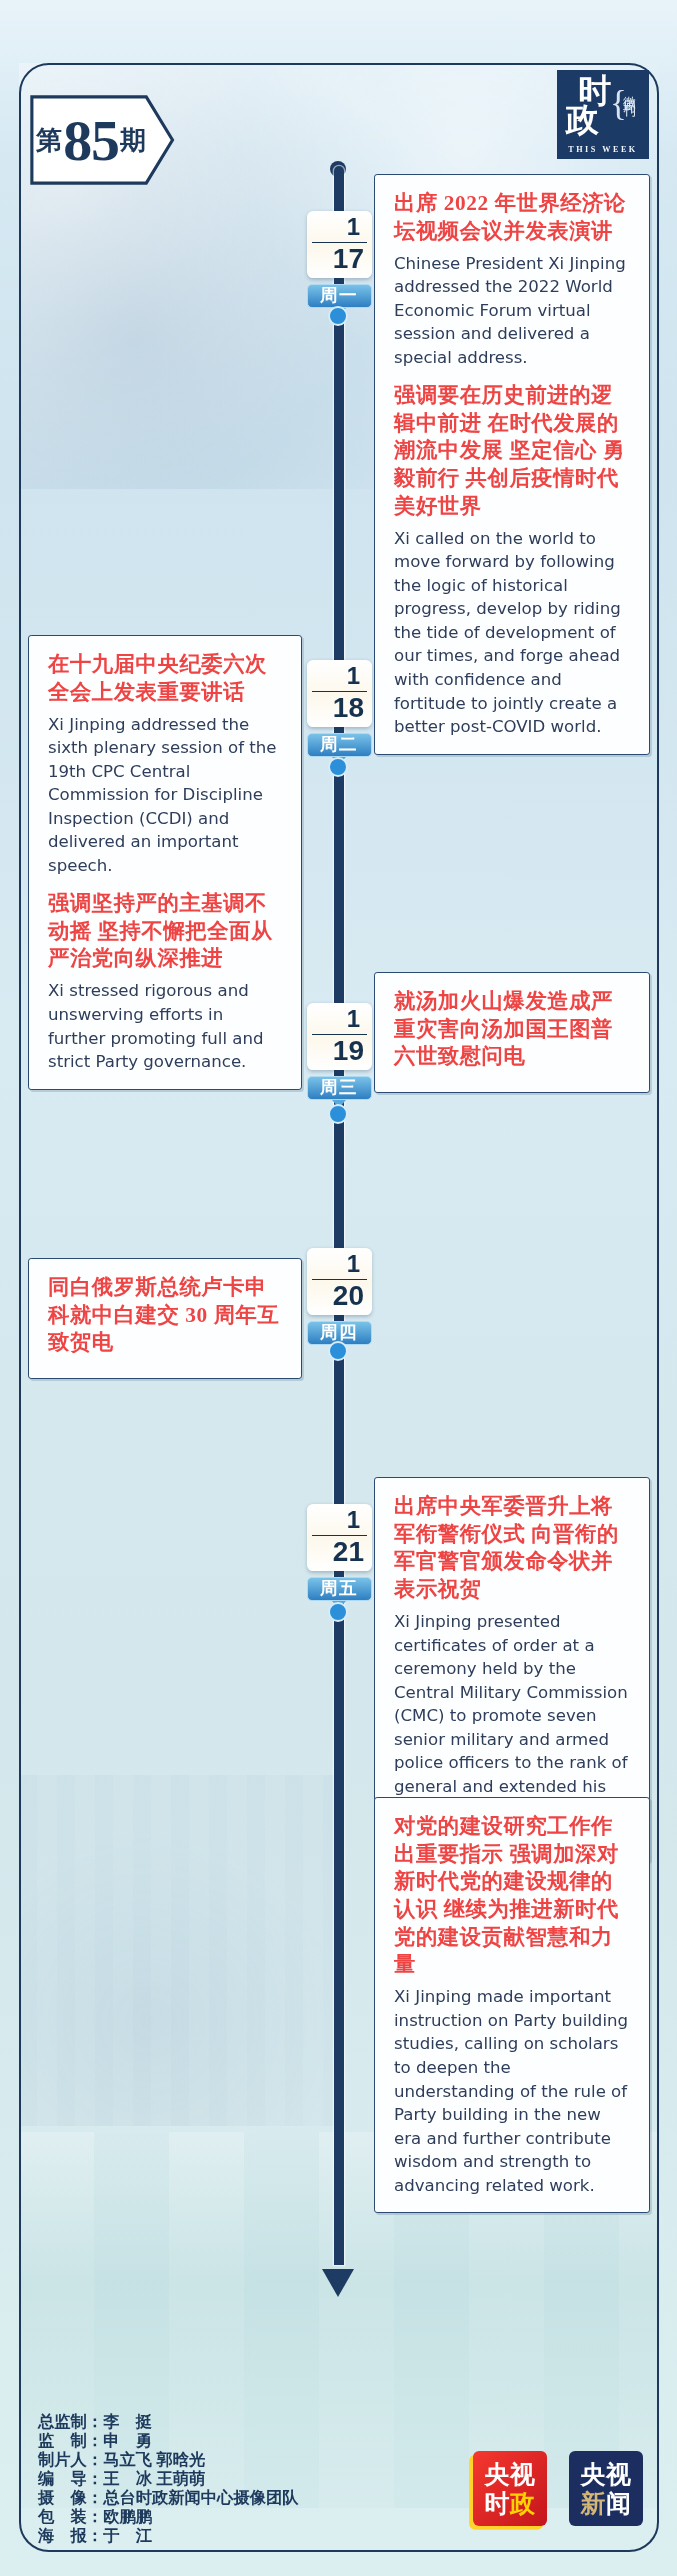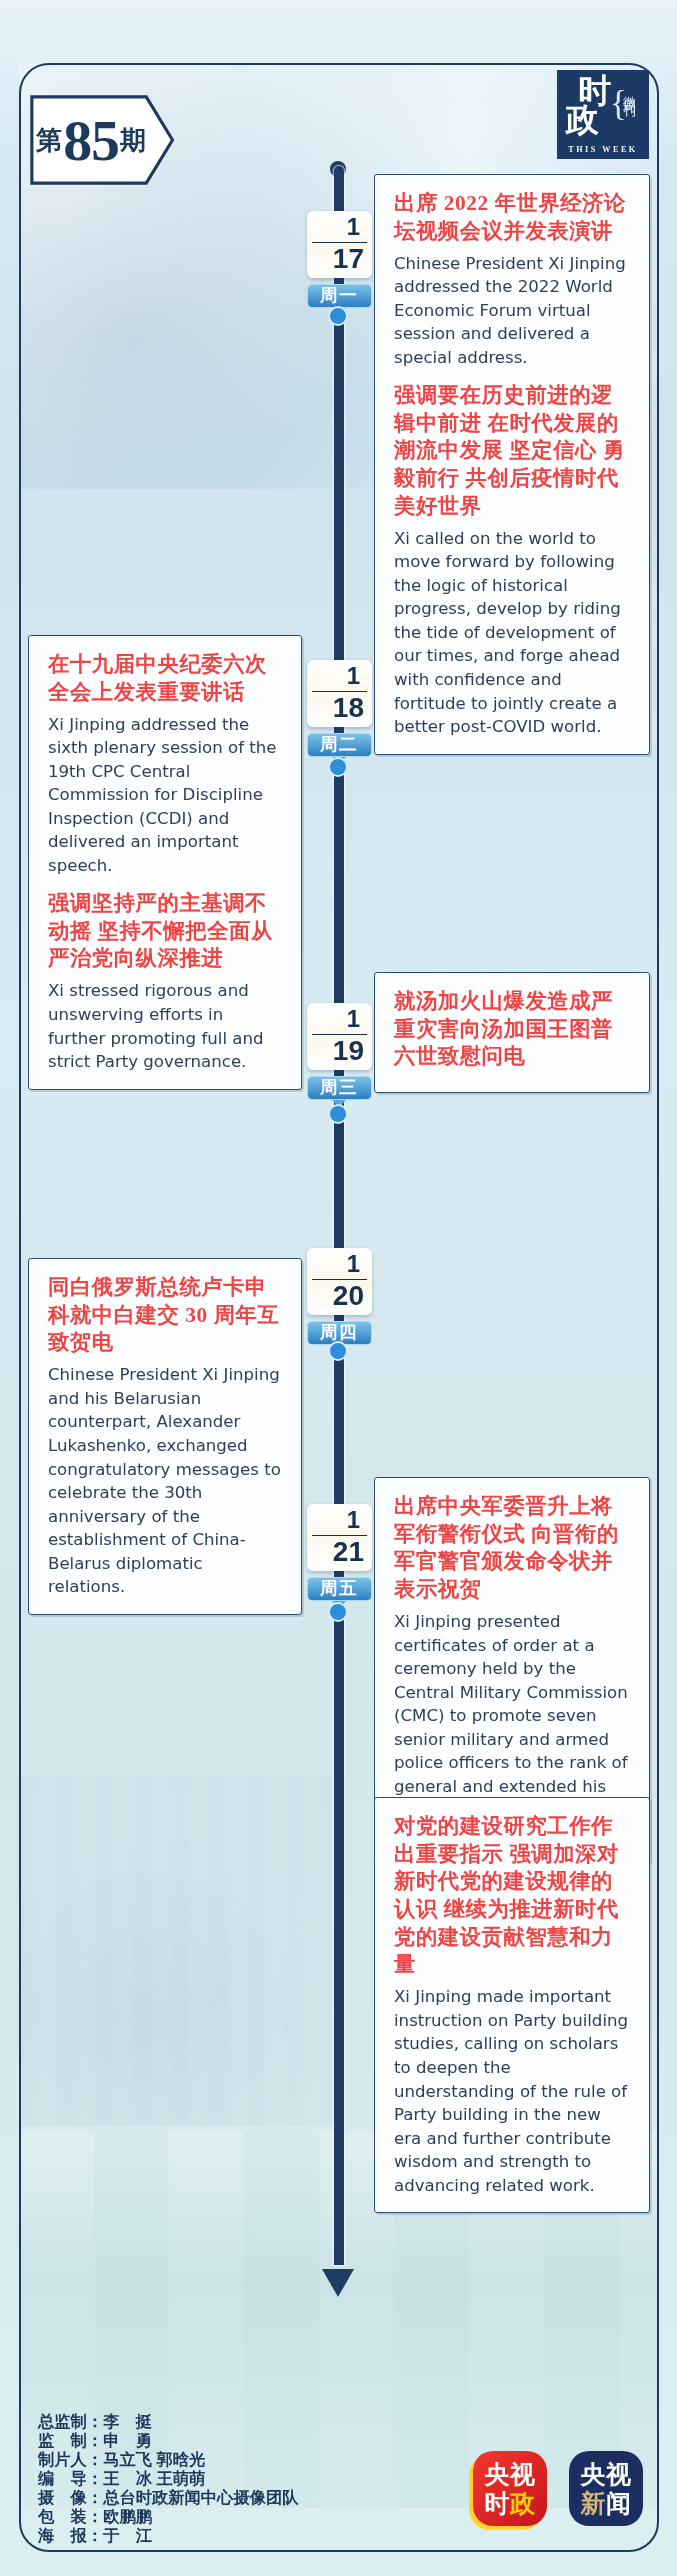--- a/index.html
+++ b/index.html
@@ -66,21 +66,21 @@
   .card-right{left:374px;width:276px;}
   .card-left{left:28px;width:274px;margin-top:28px;}
   .card .cn{font:600 21.3px/1.3 "Liberation Serif","DejaVu Serif",serif;color:#ef4444;letter-spacing:0.6px;margin:0 0 6.3px;}
   .card .en{font:400 16.6px/1.42 "DejaVu Sans","Liberation Sans",sans-serif;color:#2e3d5a;margin:0;}
   .card .section + .section{margin-top:12.5px;}
   
   .credits{position:absolute;left:38px;top:2412px;color:#1d3a5c;
     font:600 16.3px/19px "Liberation Sans","DejaVu Sans",sans-serif;}
   .credit-line{white-space:pre;}
   
-  .logo-sq{position:absolute;top:2451px;width:74px;height:75px;border-radius:20px;
+  .logo-sq{position:absolute;top:2451px;width:74px;height:75px;border-radius:6px;
     display:flex;flex-direction:column;align-items:center;justify-content:center;
     font:700 25px/29px "Liberation Sans",sans-serif;color:#ffffff;letter-spacing:0.6px;}
   .logo-politics{left:473px;background:linear-gradient(135deg,#f5372f,#c4161c);
     box-shadow:-3.8px 3.8px 0 #ffd32a;}
   .logo-news{left:569px;background:#1b2e5f;}
   .logo-sq .l2 b{font-weight:700;}
   .logo-politics .l2 .alt{color:#ffd200;}
   .logo-news .l2 .alt{color:#d4b678;}
 </style>
 </head>
@@ -196,21 +196,20 @@
 
   <div class="card card-right" style="top:972px">
     <div class="section">
       <p class="cn">就汤加火山爆发造成严重灾害向汤加国王图普六世致慰问电</p>
     </div>
   </div>
 
   <div class="card card-left" style="top:1230px">
     <div class="section">
       <p class="cn">同白俄罗斯总统卢卡申科就中白建交 30 周年互致贺电</p>
-      <p class="en">Chinese President Xi Jinping and his Belarusian counterpart, Alexander Lukashenko, exchanged congratulatory messages to celebrate the 30th anniversary of the establishment of China-Belarus diplomatic relations.</p>
     </div>
   </div>
 
   <div class="card card-right" style="top:1477px">
     <div class="section">
       <p class="cn">出席中央军委晋升上将军衔警衔仪式 向晋衔的军官警官颁发命令状并表示祝贺</p>
       <p class="en">Xi Jinping presented certificates of order at a ceremony held by the Central Military Commission (CMC) to promote seven senior military and armed police officers to the rank of general and extended his congratulations to the officers.</p>
     </div>
   </div>
 

